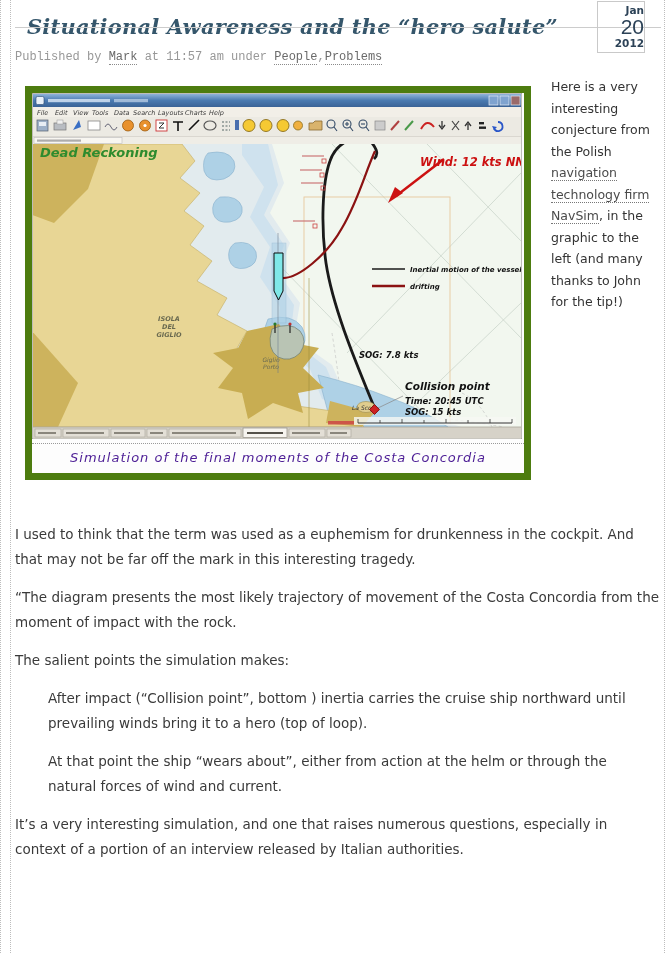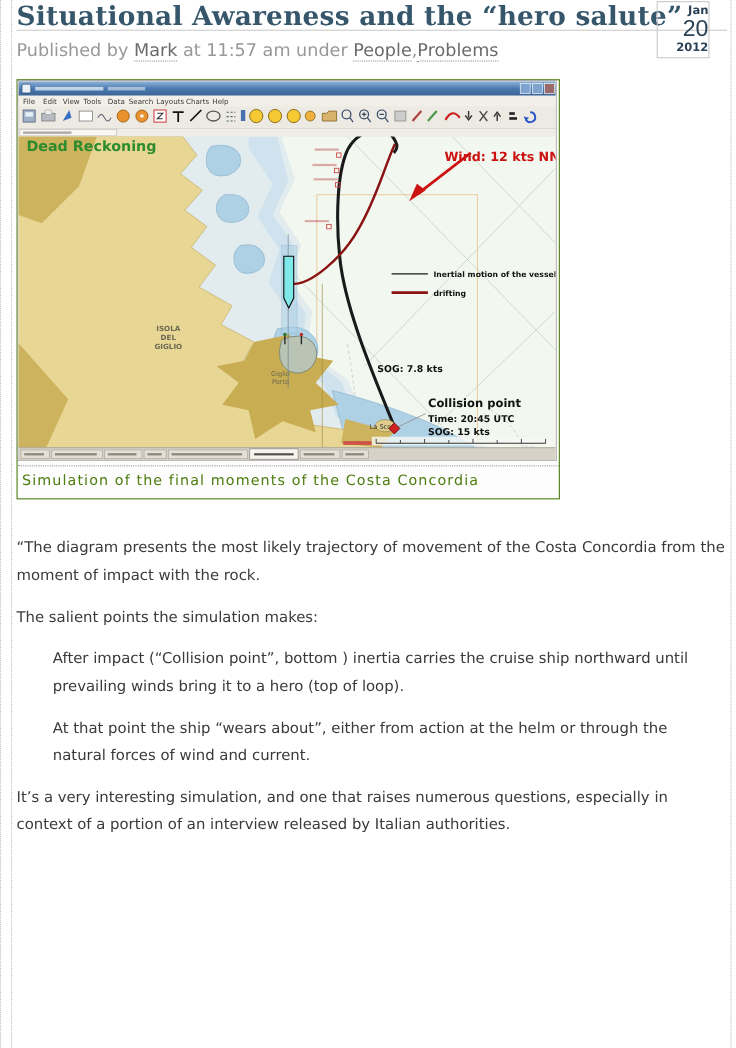--- a/index.html
+++ b/index.html
@@ -10,34 +10,34 @@
   }
   .edge-left{position:absolute;left:0;top:0;bottom:0;width:9px;
     border-left:1px dotted #bdbdbd;border-right:1px dotted #bdbdbd;}
   .edge-right{position:absolute;right:0;top:0;bottom:0;width:4px;
     border-left:1px dotted #bdbdbd;}
   .page{margin:0 8px 0 15px;position:relative;}
 
   
   header{position:relative;padding-top:4px;min-height:56px;}
   .hrule{position:absolute;left:0;right:0;top:27px;border-top:1px solid #cccccc;}
-  h1{margin:0;font-family:"DejaVu Serif","Liberation Serif",serif;
-     font-size:24px;font-weight:bold;color:#35566b;letter-spacing:0.2px;line-height:22px;}
-  .byline{margin:10px 0 0 0;font-size:16px;color:#989898;}
+  h1{margin:12px;font-family:"DejaVu Serif","Liberation Serif",serif;
+     font-size:21px;font-weight:bold;color:#35566b;letter-spacing:0.2px;line-height:22px;font-style:italic;}
+  .byline{margin:10px 0 0 0;font-size:12px;color:#989898;font-family:Liberation Mono, monospace;}
   .byline a{color:#6a6a6a;text-decoration:none;border-bottom:1px dotted #8a8a8a;}
   .date-badge{position:absolute;top:1px;right:16px;width:46px;padding:2px 0 3px;
     border:1px solid #c9c9c9;text-align:right;color:#2c4257;background:transparent;}
   .date-badge .m,.date-badge .y{font-size:10.5px;font-weight:bold;line-height:12px;}
   .date-badge .d{font-size:21px;line-height:21px;font-family:Liberation Sans, sans-serif;}
 
   
   .figure-row{display:flex;align-items:flex-start;margin-top:12px;}
-  figure{margin:0;width:492px;border:1px solid #4d7c0f;background:#fdfdfd;}
-  figcaption{border-top:1px dotted #9a9a9a;padding:6px 4px 8px;
-    font-size:13px;letter-spacing:1px;color:#4d7c0f;}
+  figure{margin:10px;width:492px;border:7px solid #4d7c0f;background:#fdfdfd;font-style:italic;}
+  figcaption{border-top:1px dotted #9a9a9a;padding:6px 4px 8px;text-align:center;
+    font-size:13px;letter-spacing:1px;color:#4c1d95;}
   .intro-col{flex:1;padding-left:10px;font-size:12.5px;line-height:21.5px;color:#333;}
   .intro-col p{margin:0 0 17px 0;}
   .intro-col a,.body-text a{color:#4a4a4a;text-decoration:none;border-bottom:1px dotted #777;}
 
   
   .body-text{margin-top:32px;font-size:13.5px;line-height:25px;color:#3a3a3a;}
   .body-text p{margin:0 0 13px 0;}
   .body-text .indent{margin-left:33px;margin-right:10px;}
 
   svg text{font-family:"DejaVu Sans",sans-serif;}
@@ -305,24 +305,26 @@
               <rect x="215" y="339" width="36" height="2" fill="#55524a"></rect>
             <rect x="260" y="339" width="28" height="2"></rect>
               <rect x="298" y="339" width="17" height="2"></rect>
           </g>
         </g>
       </svg>
       <figcaption>Simulation of the final moments of the Costa Concordia</figcaption>
     </figure>
 
     <div class="intro-col">
+      <p><span>Here is a very interesting conjecture from the Polish </span><a href="#">navigation technology firm NavSim</a><span>, in the graphic to the left (and many thanks to John for the tip!)</span></p>
     </div>
   </div>
 
   <div class="body-text">
+    <p>I used to think that the term was used as a euphemism for drunkenness in the cockpit.  And that may not be far off the mark in this interesting tragedy.</p>
     <p>“The diagram presents the most likely trajectory of movement of the Costa Concordia from the moment of impact with the rock.</p>
     <p>The salient points the simulation makes:</p>
     <p class="indent">After impact (“Collision point”, bottom )  inertia carries the cruise ship northward until prevailing winds bring it to a hero (top of loop).</p>
     <p class="indent">At that point the ship “wears about”, either from action at the helm or through the natural forces of wind and current.</p>
     <p>It’s a very interesting simulation, and one that raises numerous questions,  especially in context of a portion of an interview released by Italian authorities.</p>
   </div>
 
 </div>
 
 </body></html>

